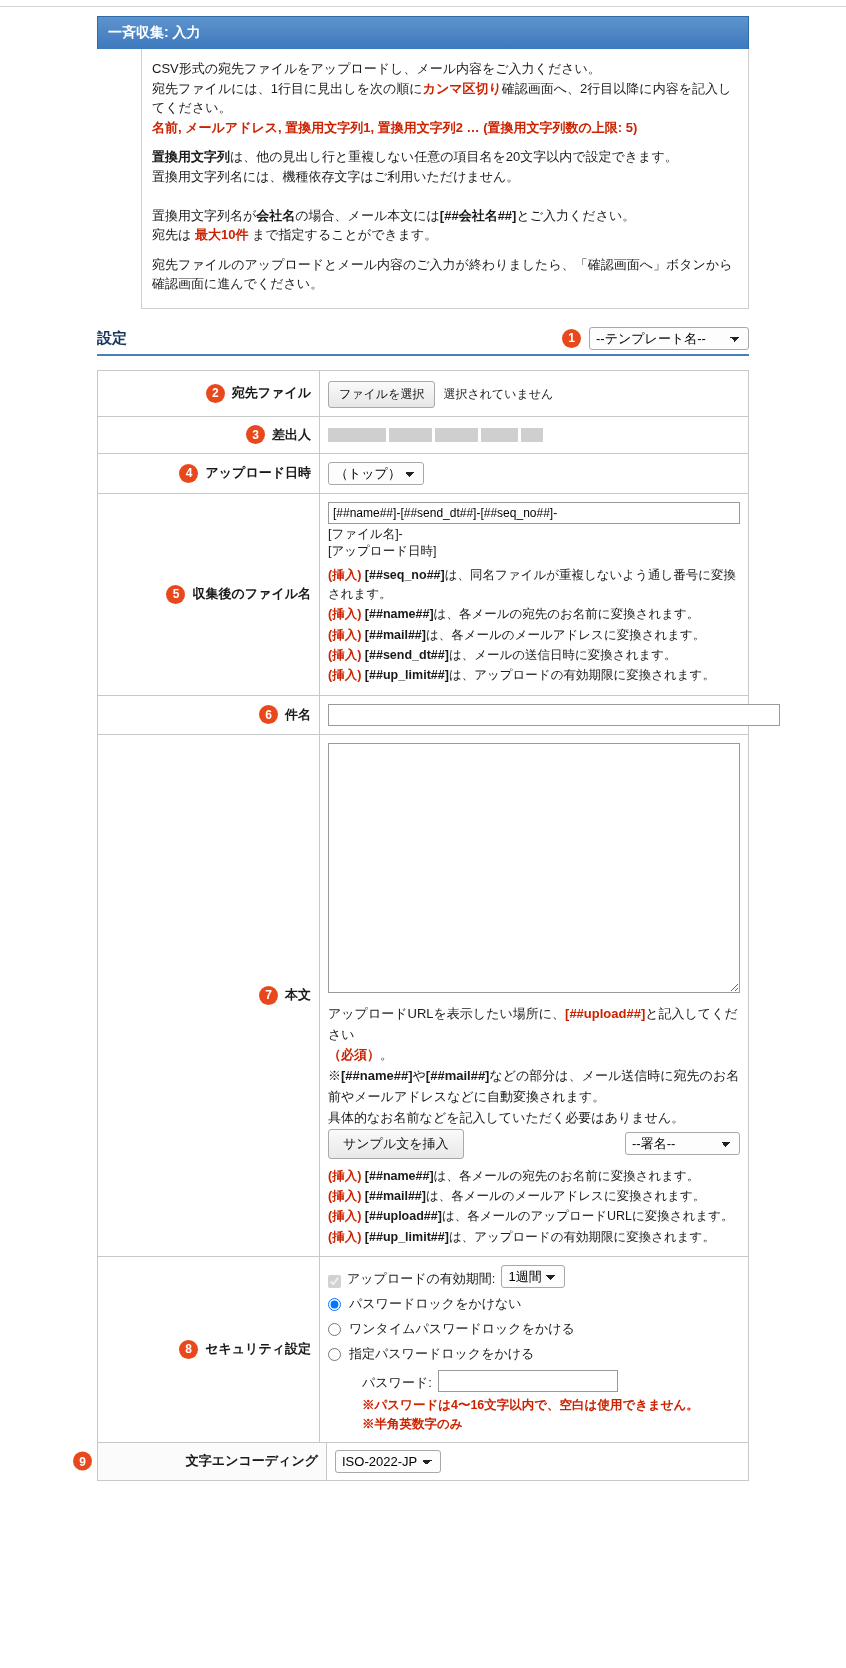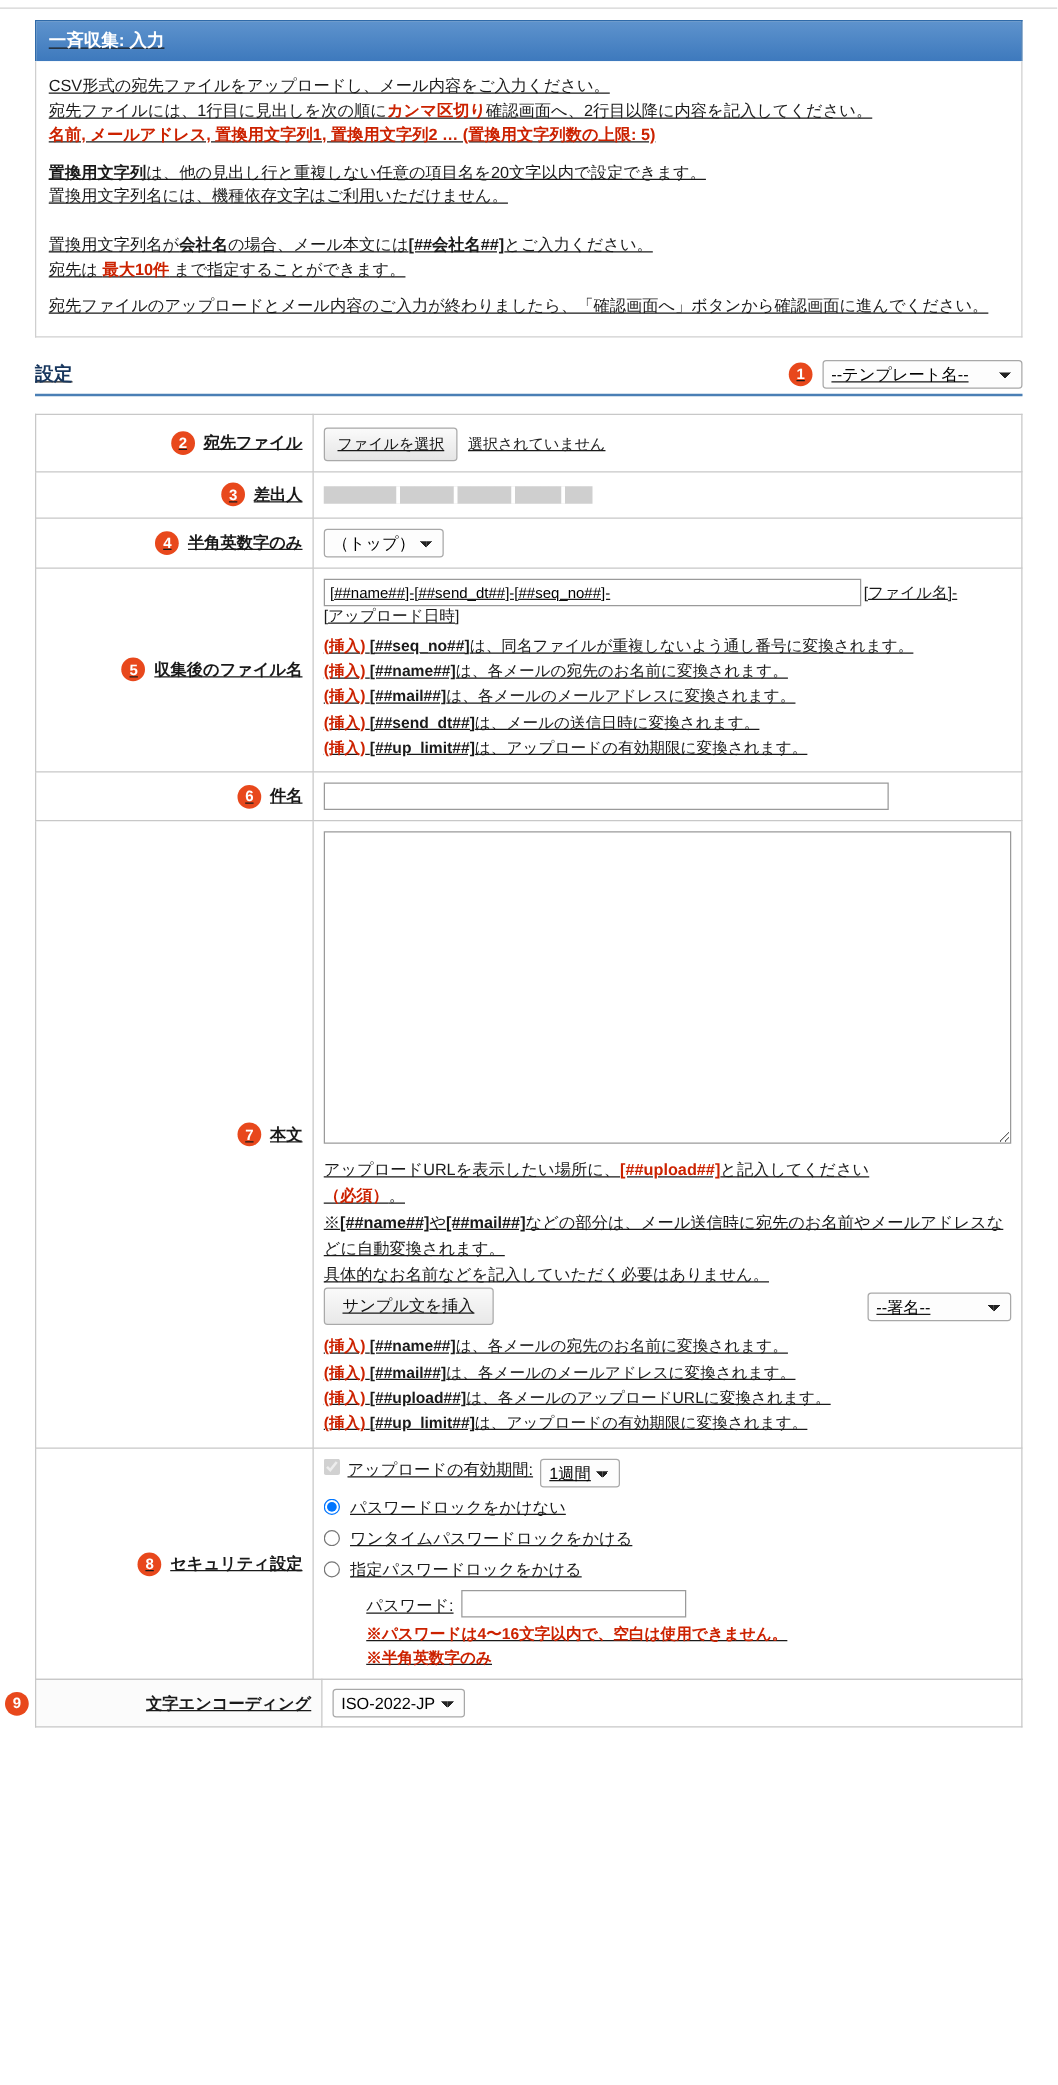--- a/index.html
+++ b/index.html
@@ -23,42 +23,42 @@
   }
   .top-rule {
     position: absolute;
     top: 6px;
     left: 0;
     width: 846px;
     height: 1px;
     background: #d4d4d4;
   }
   .wrap {
-    width: 790px;
+    width: 652px;
     margin: 0 auto;
-    text-decoration: underline;
   }
   
   .section-header {
     background: #3f7bbf;
     background: linear-gradient(#5e93cd, #3d79bd);
     color: #ffffff;
     font-weight: bold;
     font-size: 14px;
     padding: 7px 10px;
     border: 1px solid #2f6aa8;
     border-bottom: none;
   }
   .intro {
     border: 1px solid #cfcfcf;
     border-top: none;
     padding: 10px 10px 14px 10px;
     line-height: 1.5;
     font-size: 13px;
     background: #fff;
+    margin-left: 44px;
   }
   .intro p { margin: 0 0 10px 0; }
   .intro p:last-child { margin-bottom: 0; }
   .b { font-weight: bold; }
   .red { color: #cc2200; font-weight: bold; }
   .red-plain { color: #cc2200; }
   
   .settings-bar {
     display: flex;
     align-items: center;
@@ -226,21 +226,21 @@
     background: linear-gradient(#fafafa,#e8e8e8);
     border-radius: 3px;
     padding: 5px 14px;
     font-size: 13px;
     color: #111;
   }
   select.sign { min-width: 115px; }
   
   .sec-line {
     display: flex;
-    align-items: flex-start;
+    align-items: flex-end;
     gap: 6px;
     margin-bottom: 7px;
     font-size: 13px;
   }
   input[type="checkbox"], input[type="radio"] {
     margin: 0;
     width: 13px; height: 13px;
   }
   .radio-line {
     display: flex;
@@ -376,21 +376,21 @@
         </td>
         <td class="val">
           <span class="masked"></span>
         </td>
       </tr>
 
       <tr>
         <td class="label mid">
           <div class="label-inner">
             <span class="num">4</span>
-            <span>半角英数字のみ</span>
+            <span>アップロード日時</span>
           </div>
         </td>
         <td class="val">
           <select class="sel">
             <option>（トップ）</option>
           </select>
         </td>
       </tr>
 
       <tr>

